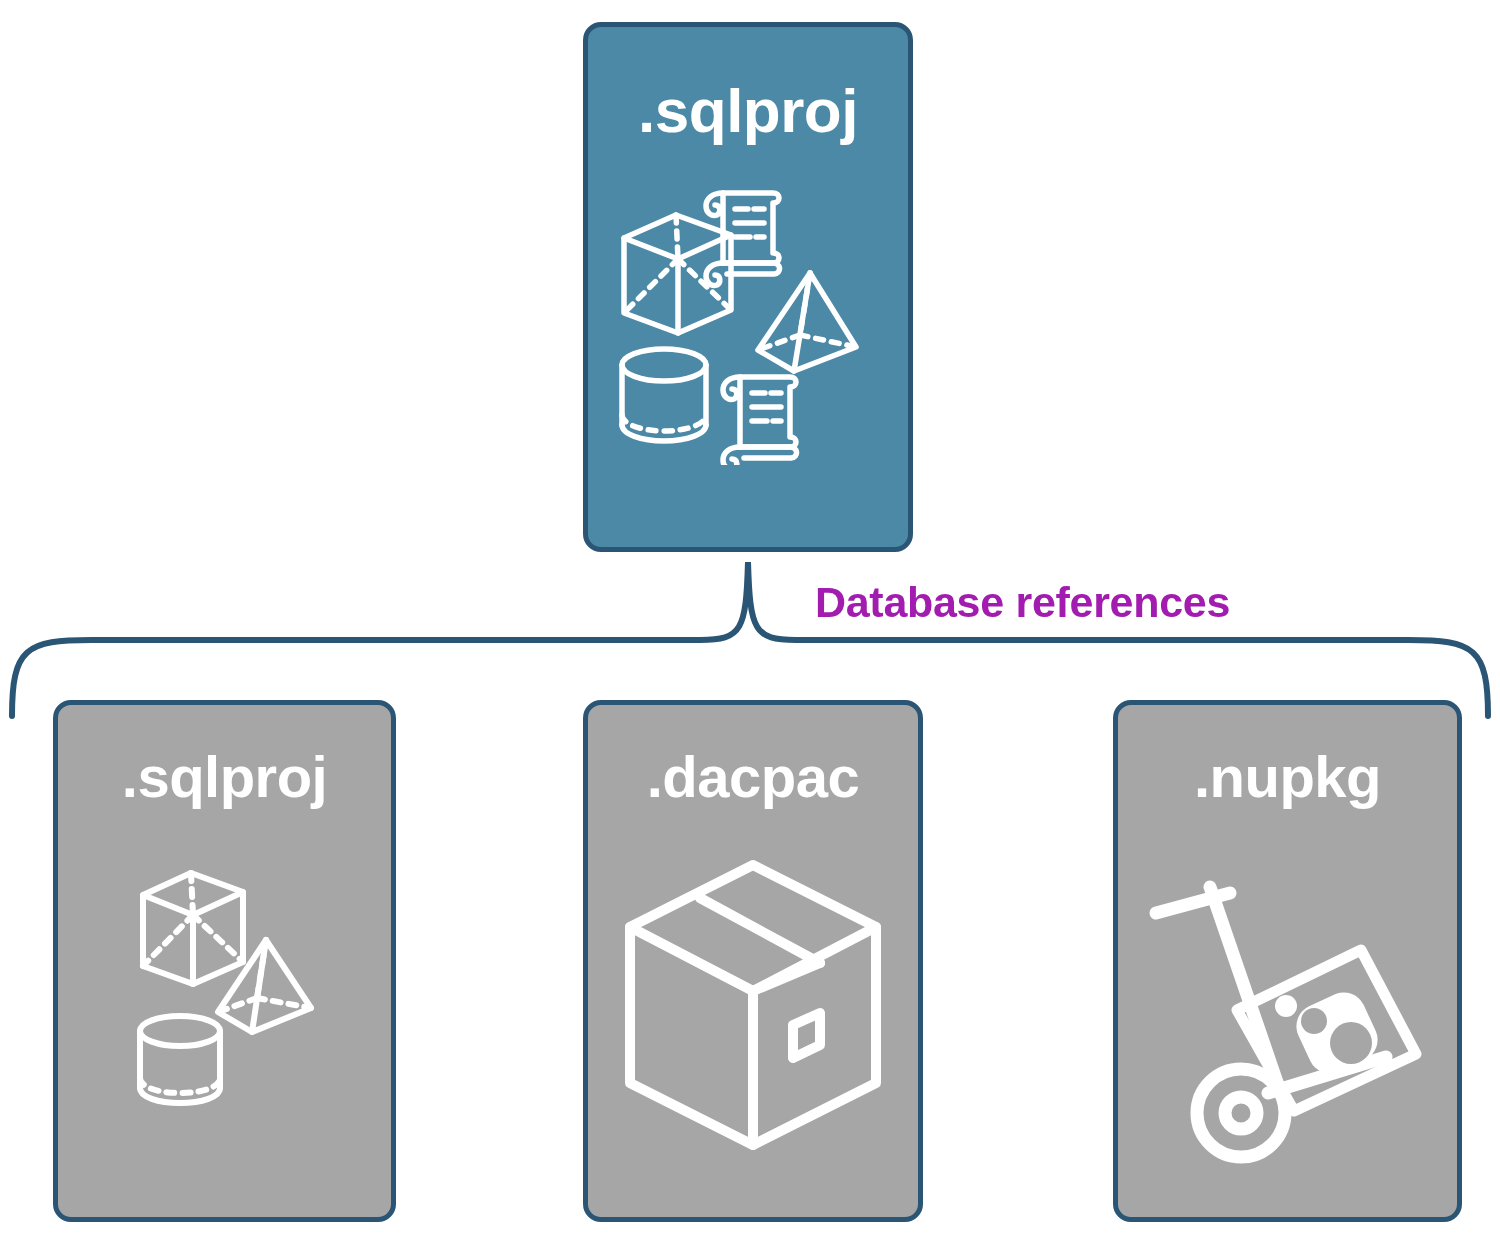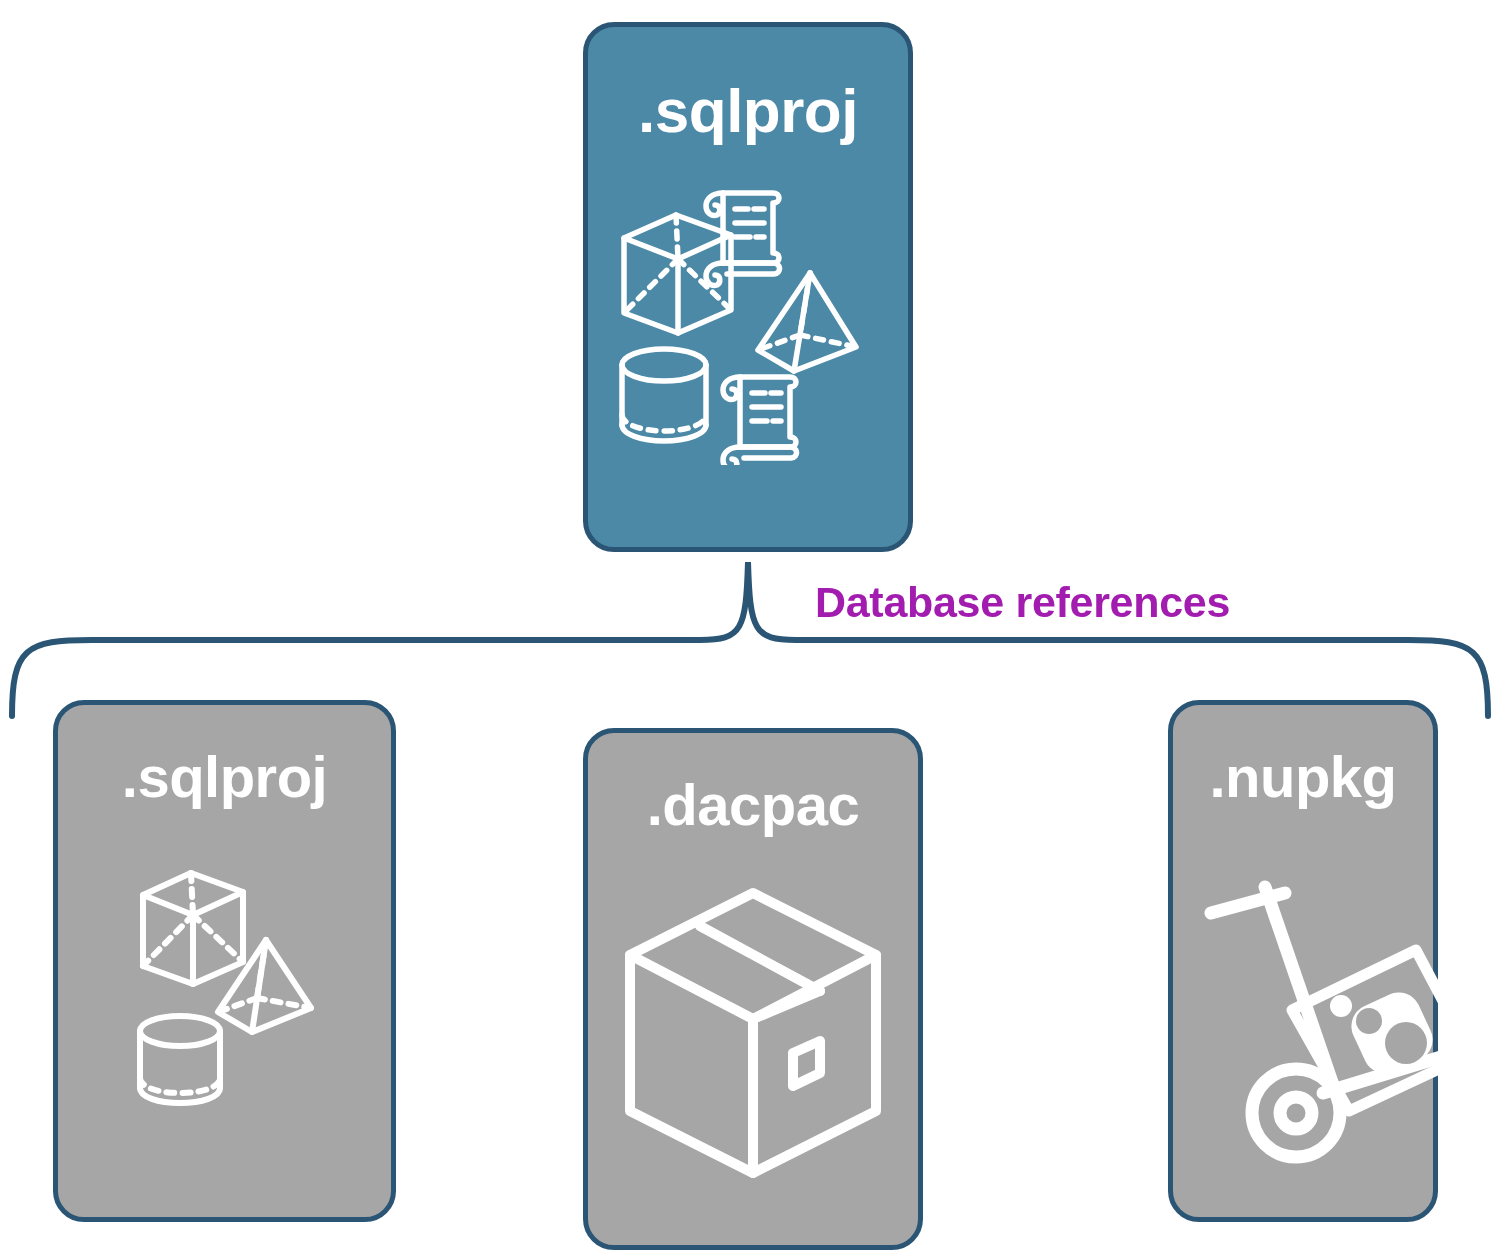--- a/index.html
+++ b/index.html
@@ -15,38 +15,38 @@
     width: 1500px;
     height: 1250px;
     background: #ffffff;
     overflow: hidden;
   }
   .card {
     position: absolute;
     border-style: solid;
     border-width: 5px;
     border-color: #2a5574;
-    border-radius: 31px;
+    border-radius: 18px;
     box-sizing: border-box;
   }
   .card-top {
     left: 583px;
     top: 22px;
     width: 330px;
     height: 530px;
     background: #4b89a7;
   }
   .card-bottom {
     top: 700px;
     height: 522px;
     background: #a6a6a6;
   }
   .card-sqlproj2  { left: 53px;   width: 343px; }
-  .card-dacpac    { left: 583px;  width: 340px; margin-top: 28px; }
-  .card-nupkg     { left: 1168px; width: 270px; padding-left: 16px; }
+  .card-dacpac    { left: 583px;  width: 340px; }
+  .card-nupkg     { left: 1113px; width: 349px; padding-left: 16px; }
 
   .card-title {
     position: absolute;
     left: 0;
     width: 100%;
     text-align: center;
     color: #ffffff;
     font-weight: bold;
     letter-spacing: -0.5px;
     user-select: none;

